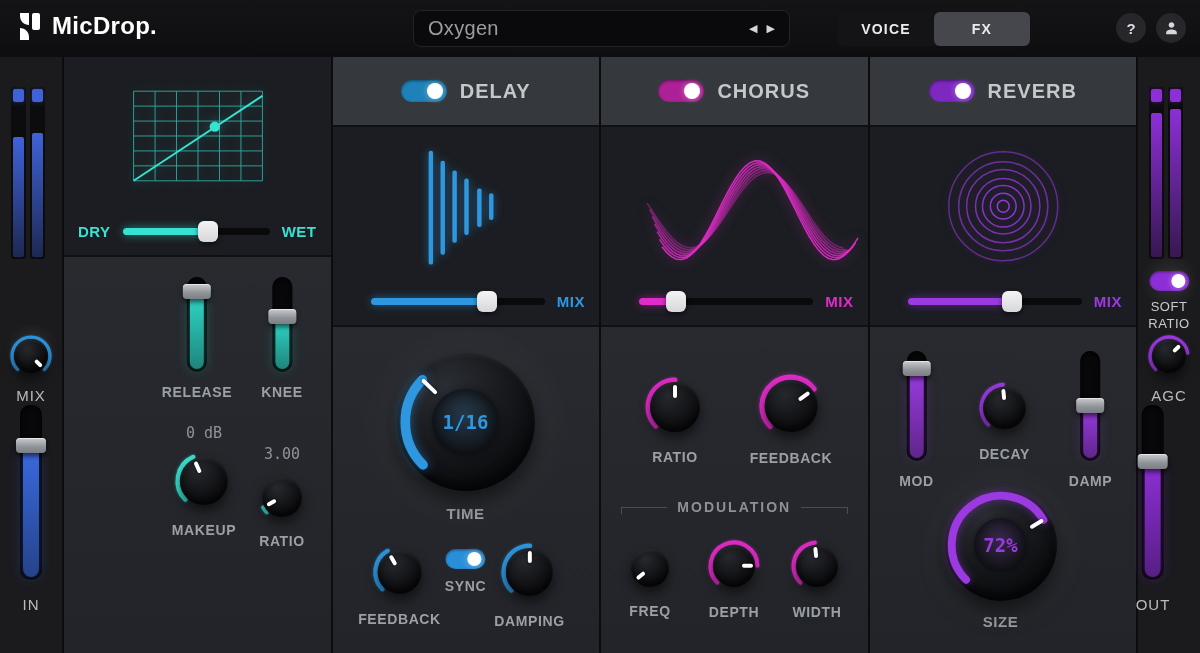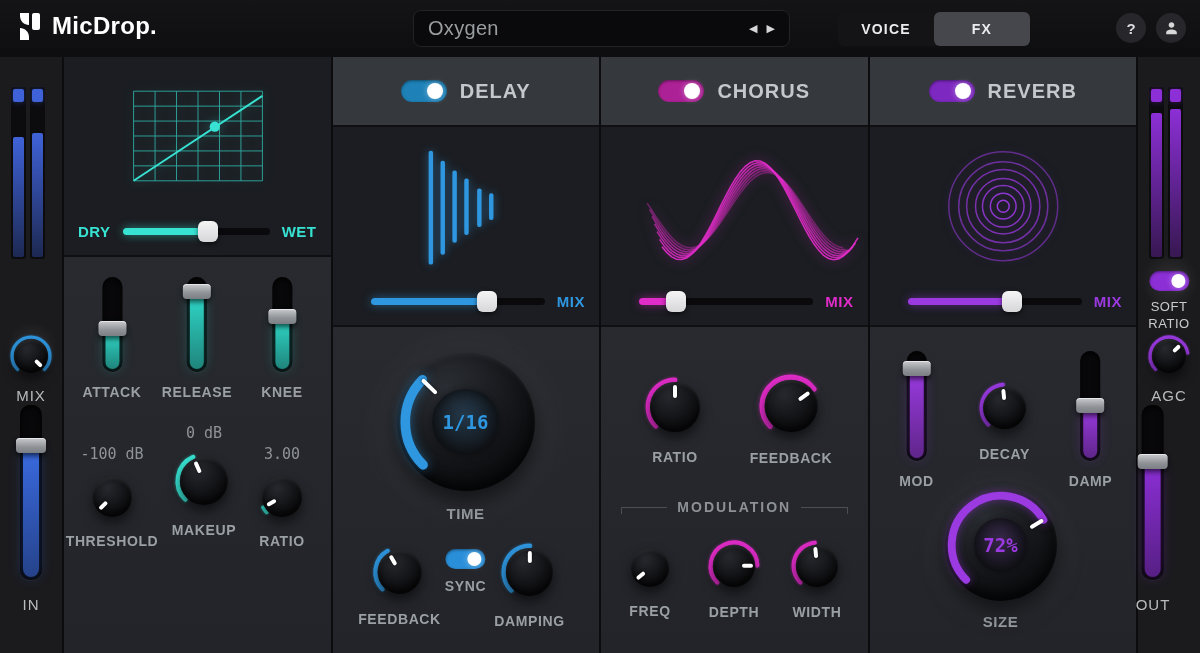--- a/index.html
+++ b/index.html
@@ -202,56 +202,37 @@
         <div class="slider-row">
           <span class="sl-label">DRY</span>
           <div class="hslider">
               <div class="sfill" style="width:58%;background:#38e2d2;box-shadow:0 0 10px #38e2d288"></div>
               <div class="sthumb" style="left:calc(58% - 10px)"></div>
             </div>
           <span class="sl-label">WET</span>
         </div>
       </div>
       <div class="controls">
-        <div class="ctl" style="left:48px;top:20px">
-          <div class="fader" style="height: 95px;">
-              <div class="ftrack">
-                <div class="ffill" style="height:calc(46% - 6px);background:linear-gradient(to top,#2fd8c899,#2fd8c8);box-shadow:0 0 14px #2fd8c855"></div>
-                <div class="fthumb" style="bottom:calc(46% - 8px)"></div>
-              </div>
-            </div>
-          <span class="ctl-label">ATTACK</span>
-        </div>
         <div class="ctl" style="left:133px;top:20px">
           <div class="fader" style="height: 95px;">
               <div class="ftrack">
                 <div class="ffill" style="height:calc(85% - 6px);background:linear-gradient(to top,#2fd8c899,#2fd8c8);box-shadow:0 0 14px #2fd8c855"></div>
                 <div class="fthumb" style="bottom:calc(85% - 8px)"></div>
               </div>
             </div>
           <span class="ctl-label">RELEASE</span>
         </div>
         <div class="ctl" style="left:218px;top:20px">
           <div class="fader" style="height: 95px;">
               <div class="ftrack">
                 <div class="ffill" style="height:calc(59% - 6px);background:linear-gradient(to top,#2fd8c899,#2fd8c8);box-shadow:0 0 14px #2fd8c855"></div>
                 <div class="fthumb" style="bottom:calc(59% - 8px)"></div>
               </div>
             </div>
           <span class="ctl-label">KNEE</span>
-        </div>
-        <div class="ctl" style="left:48px;top:188px">
-          <span class="ctl-value">-100 dB</span>
-          <div class="knob" style="height: 48px; width: 48px;">
-              <div class="kbody"></div>
-              <div class="kptr" style="transform:rotate(-135deg)">
-                <i></i>
-              </div>
-            </div>
-          <span class="ctl-label">THRESHOLD</span>
         </div>
         <div class="ctl" style="left:140px;top:167px">
           <span class="ctl-value">0 dB</span>
           <div class="knob" style="height: 58px; width: 58px;">
               <svg viewBox="0 0 100 100">
                 <path d="M 18.18 81.82 A 45 45 0 0 1 31.48 8.99" fill="none" stroke="#38e2d2" stroke-width="8" stroke-linecap="round" style="filter:drop-shadow(0 0 3px #38e2d288)"></path>
               </svg>
               <div class="kbody"></div>
               <div class="kptr" style="transform:rotate(-24.299999999999997deg)">
                 <i></i>

